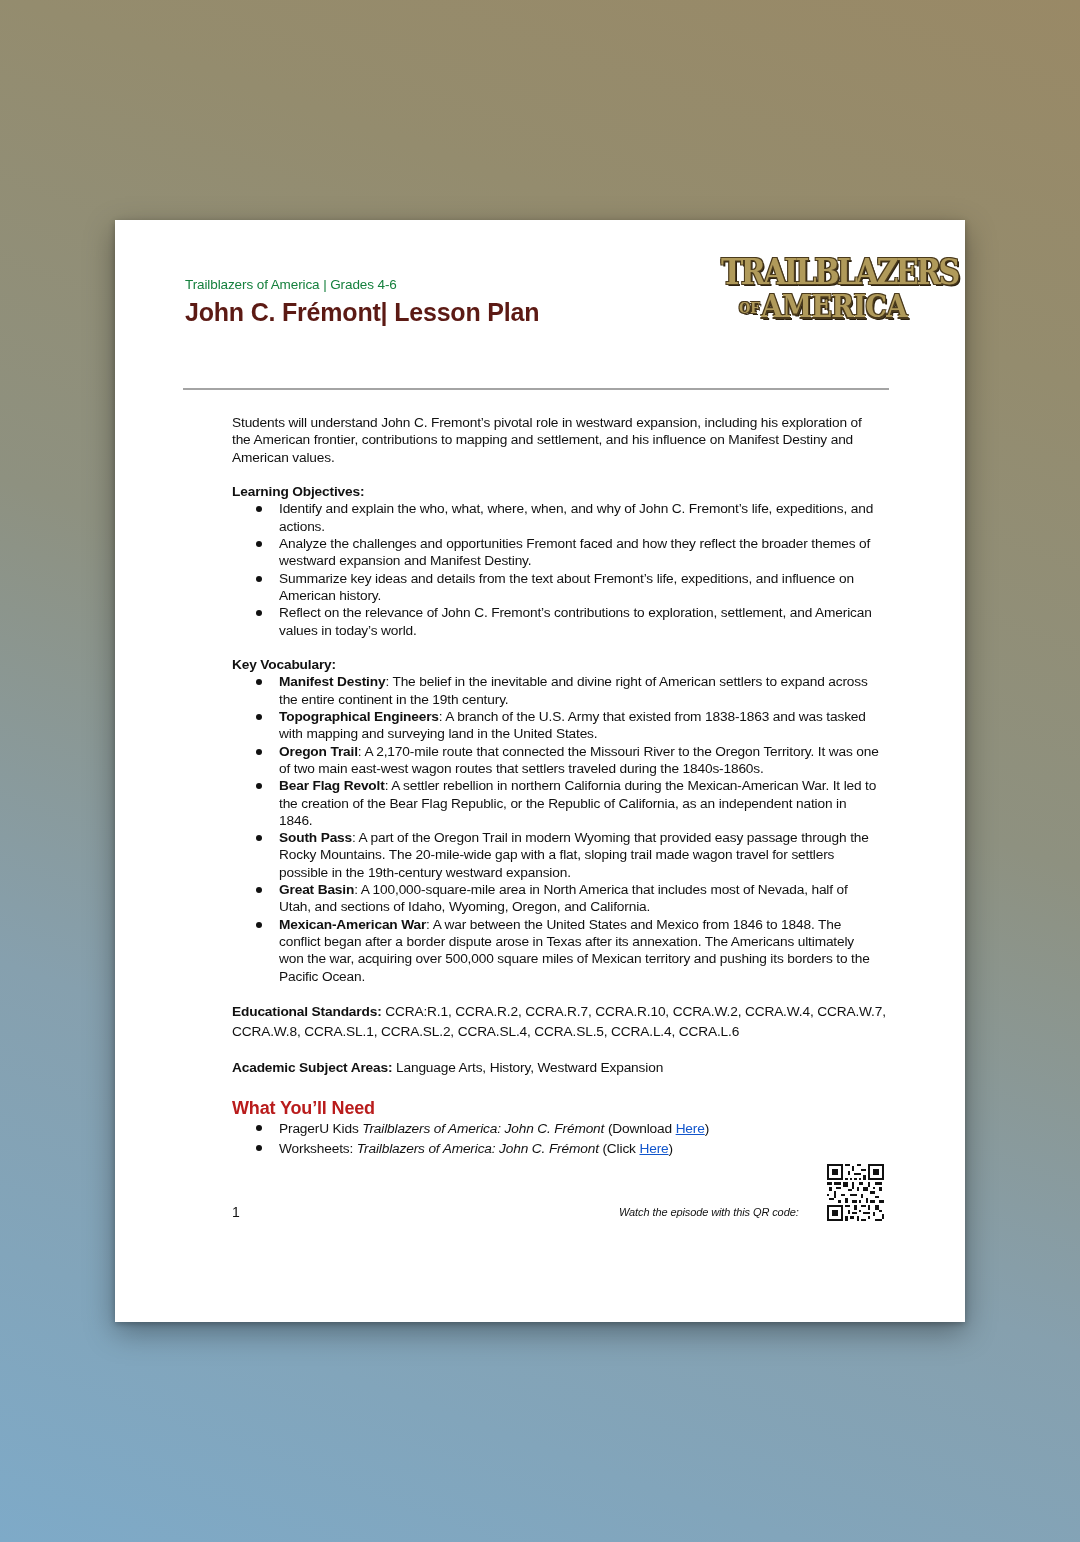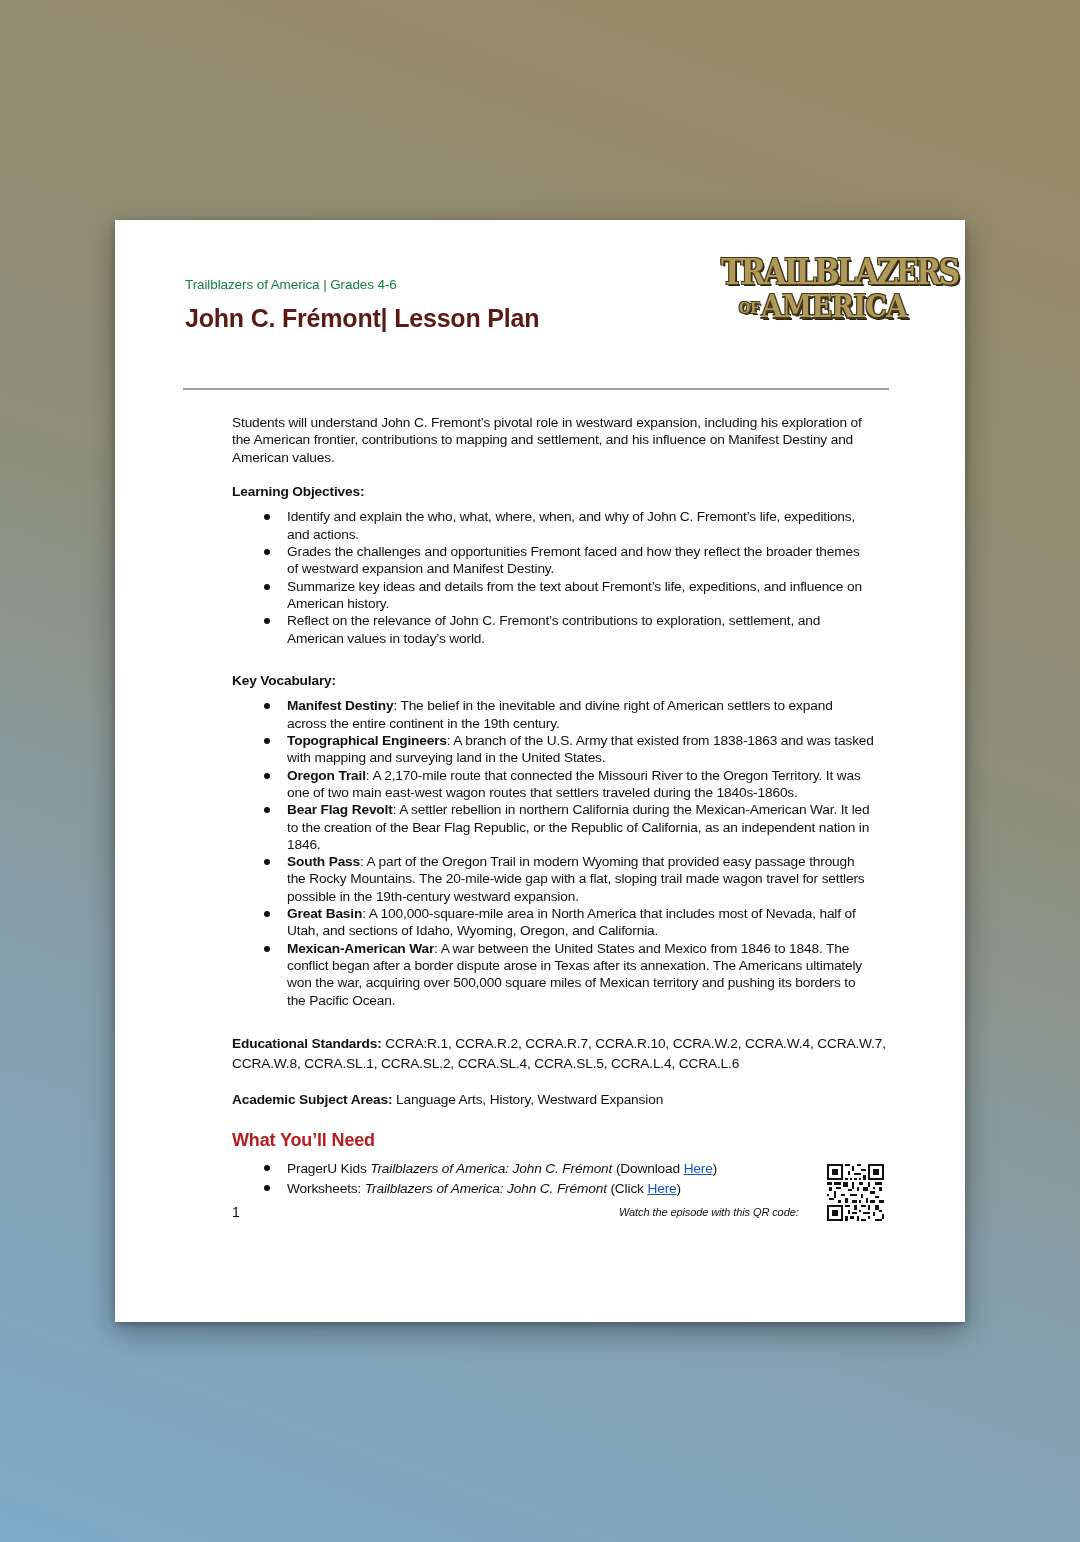--- a/index.html
+++ b/index.html
@@ -34,21 +34,21 @@
       font-size: 13.5px;
       color: #15803d;
       letter-spacing: -0.1px;
       line-height: 17px;
     }
     .doc-title {
       font-size: 25px;
       font-weight: bold;
       color: #5c1a14;
       line-height: 30px;
-      margin-top: 10px;
+      margin-top: 4px;
       letter-spacing: -0.2px;
     }
     .essential-question {
       font-size: 17.5px;
       color: #1a1a1a;
       line-height: 22px;
       margin-top: 1px;
       width: 680px;
       letter-spacing: -0.15px;
     }
@@ -108,21 +108,21 @@
       margin: 0;
     }
     .gap {
       height: 17.3px;
     }
     .section-label {
       font-weight: bold;
     }
     ul.bullets {
       list-style: none;
-      margin: 8px;
+      margin: 0;
       padding: 0;
     }
     ul.bullets li {
       position: relative;
       padding-left: 47px;
     }
     ul.bullets li .dot {
       position: absolute;
       left: 24px;
       top: 6px;
@@ -200,21 +200,21 @@
 
   <div class="rule"></div>
 
   <div class="body">
     <p>Students will understand John C. Fremont’s pivotal role in westward expansion, including his exploration of the American frontier, contributions to mapping and settlement, and his influence on Manifest Destiny and American values.</p>
     <div class="gap"></div>
 
     <div class="section-label">Learning Objectives:</div>
     <ul class="bullets">
       <li><span class="dot"></span><span>Identify and explain the who, what, where, when, and why of John C. Fremont’s life, expeditions, and actions.</span></li>
-      <li><span class="dot"></span><span>Grades the challenges and opportunities Fremont faced and how they reflect the broader themes of westward expansion and Manifest Destiny.</span></li>
+      <li><span class="dot"></span><span>Analyze the challenges and opportunities Fremont faced and how they reflect the broader themes of westward expansion and Manifest Destiny.</span></li>
       <li><span class="dot"></span><span>Summarize key ideas and details from the text about Fremont’s life, expeditions, and influence on American history.</span></li>
       <li><span class="dot"></span><span>Reflect on the relevance of John C. Fremont’s contributions to exploration, settlement, and American values in today’s world.</span></li>
     </ul>
     <div class="gap"></div>
 
     <div class="section-label">Key Vocabulary:</div>
     <ul class="bullets">
       <li><span class="dot"></span><span class="term">Manifest Destiny</span><span>: The belief in the inevitable and divine right of American settlers to expand across the entire continent in the 19th century.</span></li>
       <li><span class="dot"></span><span class="term">Topographical Engineers</span><span>: A branch of the U.S. Army that existed from 1838-1863 and was tasked with mapping and surveying land in the United States.</span></li>
       <li><span class="dot"></span><span class="term">Oregon Trail</span><span>: A 2,170-mile route that connected the Missouri River to the Oregon Territory. It was one of two main east-west wagon routes that settlers traveled during the 1840s-1860s.</span></li>

